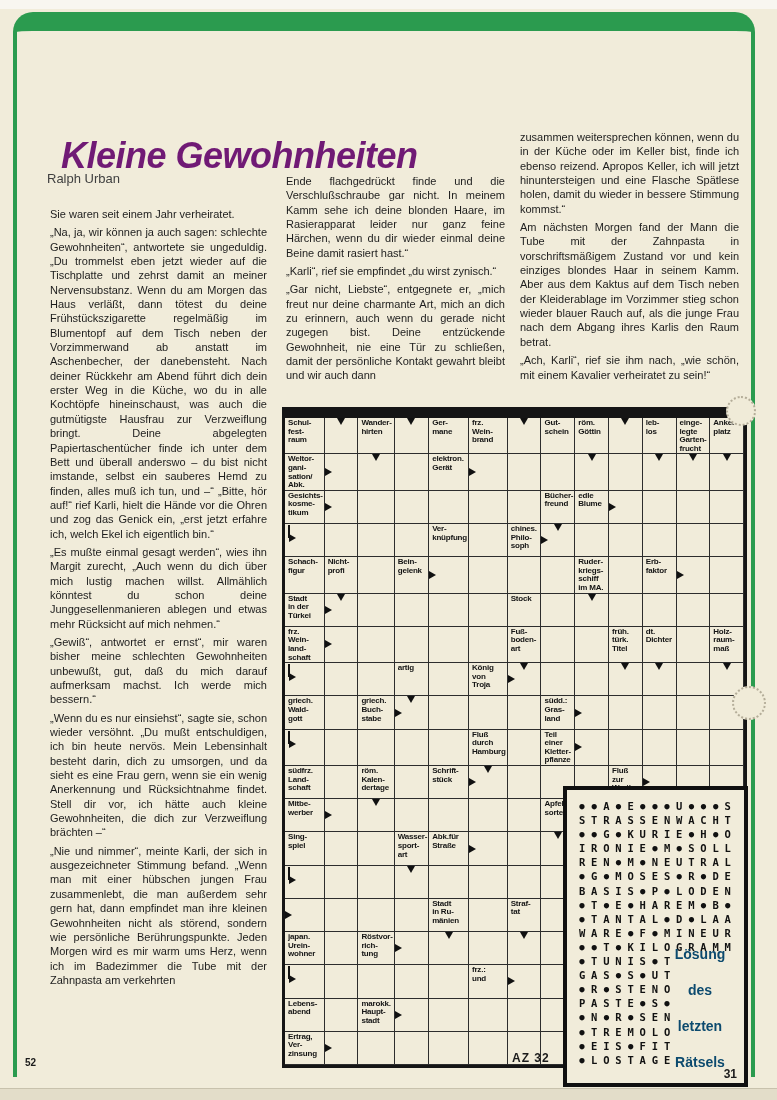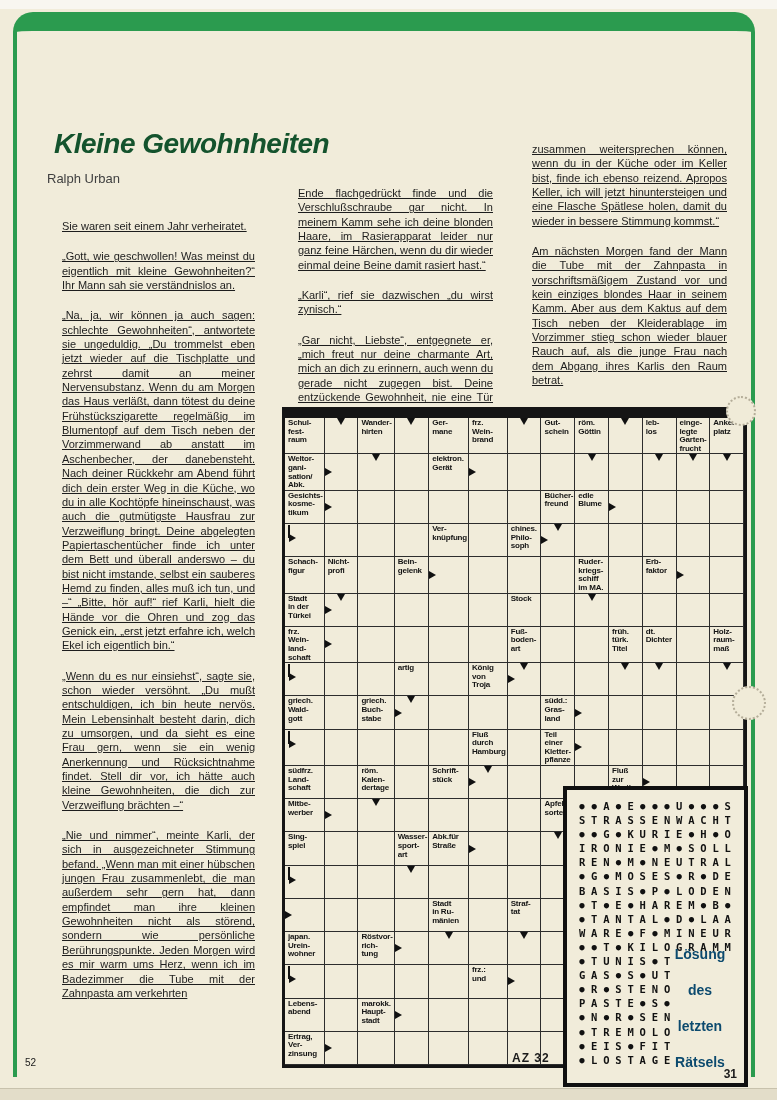--- a/index.html
+++ b/index.html
@@ -4,26 +4,26 @@
 <style>
   html,body{margin:0;padding:0;}
   body{background:#e8e3d2;}
   .page{position:relative;width:777px;height:1100px;background:#f1ecda;overflow:hidden;
         font-family:"Liberation Sans","DejaVu Sans",sans-serif;color:#1b1b1b;}
   .top-strip{position:absolute;left:0;top:0;width:777px;height:9px;background:#f8f6f0;}
   .bottom-edge{position:absolute;left:0;top:1088px;width:777px;height:12px;background:#e3ddc9;border-top:1px solid #c8c2ad;}
   .green-frame{position:absolute;left:13px;top:12px;width:734px;height:1046px;
         border:4px solid #2b9b4f;border-top-width:19px;border-bottom:none;
         border-radius:20px 20px 0 0;}
-  .title{position:absolute;left:46px;top:120px;font-size:28px;font-weight:bold;font-style:italic;
-        letter-spacing:-0.5px;color:#14532d;margin:8px;}
+  .title{position:absolute;left:46px;top:120px;font-size:36px;font-weight:bold;font-style:italic;
+        letter-spacing:-0.5px;color:#701a75;margin:15px;}
   .author{position:absolute;left:47px;top:171px;font-size:13px;color:#404040;}
   .textcol{position:absolute;text-align:justify;font-size:11px;line-height:14.35px;
         color:#1d1d1d;hyphens:auto;-webkit-hyphens:auto;}
-  .textcol p{margin:16px;text-decoration:underline;}
+  .textcol p{margin:4px;}
   .col1{left:46px;top:203px;width:225px;height:874px;overflow:hidden;}
   .col2{left:282px;top:170px;width:227px;height:238px;overflow:hidden;}
   .col3{left:516px;top:126px;width:227px;height:276px;overflow:hidden;}
   
   .crossword{position:absolute;left:282px;top:407px;width:465px;height:661px;box-sizing:border-box;
         border:3px solid #151515;border-top-width:11px;z-index:1;}
   .xgrid{display:grid;width:100%;height:100%;grid-template-columns:repeat(13,1fr);
         grid-template-rows:repeat(19,1fr);}
   .xcell{position:relative;border-right:1px solid #2d2d2d;border-bottom:1px solid #2d2d2d;
         box-sizing:border-box;overflow:visible;}
@@ -43,45 +43,46 @@
   .sol-grid{position:absolute;left:9px;top:9px;}
   .sol-row{display:flex;height:14.1px;}
   .sol-row span{display:inline-block;width:12.15px;text-align:center;
         font-family:"DejaVu Sans Mono","Liberation Mono",monospace;
         font-weight:bold;font-size:10.5px;line-height:14px;color:#111;}
   .sol-row span.dot{font-size:9px;}
   .sol-label{position:absolute;right:4px;top:146px;width:80px;text-align:center;
         font-weight:bold;font-size:14px;color:#0c4a6e;}
   .sol-label div{line-height:36px;}
   .sol-page{position:absolute;right:7px;bottom:2px;font-weight:bold;font-size:12px;}
-  .pagenum{position:absolute;left:25px;top:1057px;font-size:10px;font-weight:normal;}
+  .pagenum{position:absolute;left:25px;top:1057px;font-size:10px;font-weight:bold;}
   .artifact{position:absolute;border:2px dotted #b4ad99;border-radius:50%;background:#f0ebd8;z-index:6;}
   .artifact.a1{left:726px;top:396px;width:26px;height:26px;}
   .artifact.a2{left:732px;top:686px;width:30px;height:30px;}
 </style>
 </head>
 <body>
 
 <div class="page">
   <div class="top-strip"></div>
   <div class="green-frame"></div>
 
   <h1 class="title">Kleine Gewohnheiten</h1>
   <div class="author">Ralph Urban</div>
 
   <div class="textcol col1">
       <p>Sie waren seit einem Jahr verheiratet.</p>
-      <p>„Gott, wie geschwollen! Was meinst du eigentlich mit kleine Gewohnheiten?“ Ihr Mann sah sie verständnislos an.</p>
       <p>„Na, ja, wir können ja auch sagen: schlechte Gewohnheiten“, antwortete sie ungeduldig. „Du trommelst eben jetzt wieder auf die Tischplatte und zehrst damit an meiner Nervensubstanz. Wenn du am Morgen das Haus verläßt, dann tötest du deine Frühstückszigarette regelmäßig im Blumentopf auf dem Tisch neben der Vorzimmerwand ab anstatt im Aschenbecher, der danebensteht. Nach deiner Rückkehr am Abend führt dich dein erster Weg in die Küche, wo du in alle Kochtöpfe hineinschaust, was auch die gutmütigste Hausfrau zur Verzweiflung bringt. Deine abgelegten Papiertaschentücher finde ich unter dem Bett und überall anderswo – du bist nicht imstande, selbst ein sauberes Hemd zu finden, alles muß ich tun, und –“ „Bitte, hör auf!“ rief Karli, hielt die Hände vor die Ohren und zog das Genick ein, „erst jetzt erfahre ich, welch Ekel ich eigentlich bin.“</p>
+      <p>„Es mußte einmal gesagt werden“, wies ihn Margit zurecht, „Auch wenn du dich über mich lustig machen willst. Allmählich könntest du schon deine Junggesellenmanieren ablegen und etwas mehr Rücksicht auf mich nehmen.“</p>
+      <p>„Gewiß“, antwortet er ernst“, mir waren bisher meine schlechten Gewohnheiten unbewußt, gut, daß du mich darauf aufmerksam machst. Ich werde mich bessern.“</p>
       <p>„Wenn du es nur einsiehst“, sagte sie, schon wieder versöhnt. „Du mußt entschuldigen, ich bin heute nervös. Mein Lebensinhalt besteht darin, dich zu umsorgen, und da sieht es eine Frau gern, wenn sie ein wenig Anerkennung und Rücksichtnahme findet. Stell dir vor, ich hätte auch kleine Gewohnheiten, die dich zur Verzweiflung brächten –“</p>
       <p>„Nie und nimmer“, meinte Karli, der sich in ausgezeichneter Stimmung befand. „Wenn man mit einer hübschen jungen Frau zusammenlebt, die man außerdem sehr gern hat, dann empfindet man ihre kleinen Gewohnheiten nicht als störend, sondern wie persönliche Berührungspunkte. Jeden Morgen wird es mir warm ums Herz, wenn ich im Badezimmer die Tube mit der Zahnpasta am verkehrten</p>
     </div>
   <div class="textcol col2">
       <p>Ende flachgedrückt finde und die Verschlußschraube gar nicht. In meinem Kamm sehe ich deine blonden Haare, im Rasierapparat leider nur ganz feine Härchen, wenn du dir wieder einmal deine Beine damit rasiert hast.“</p>
-      <p>„Karli“, rief sie dazwischen „du wirst zynisch.“</p>
+      <p>„Karli“, rief sie empfindet „du wirst zynisch.“</p>
       <p>„Gar nicht, Liebste“, entgegnete er, „mich freut nur deine charmante Art, mich an dich zu erinnern, auch wenn du gerade nicht zugegen bist. Deine entzückende Gewohnheit, nie eine Tür zu schließen, damit der persönliche Kontakt gewahrt bleibt und wir auch dann</p>
     </div>
   <div class="textcol col3">
       <p>zusammen weitersprechen können, wenn du in der Küche oder im Keller bist, finde ich ebenso reizend. Apropos Keller, ich will jetzt hinuntersteigen und eine Flasche Spätlese holen, damit du wieder in bessere Stimmung kommst.“</p>
       <p>Am nächsten Morgen fand der Mann die Tube mit der Zahnpasta in vorschriftsmäßigem Zustand vor und kein einziges blondes Haar in seinem Kamm. Aber aus dem Kaktus auf dem Tisch neben der Kleiderablage im Vorzimmer stieg schon wieder blauer Rauch auf, als die junge Frau nach dem Abgang ihres Karlis den Raum betrat.</p>
       <p>„Ach, Karli“, rief sie ihm nach, „wie schön, mit einem Kavalier verheiratet zu sein!“</p>
     </div>
 
   <div class="crossword">
     <div class="xgrid" id="xgrid">

